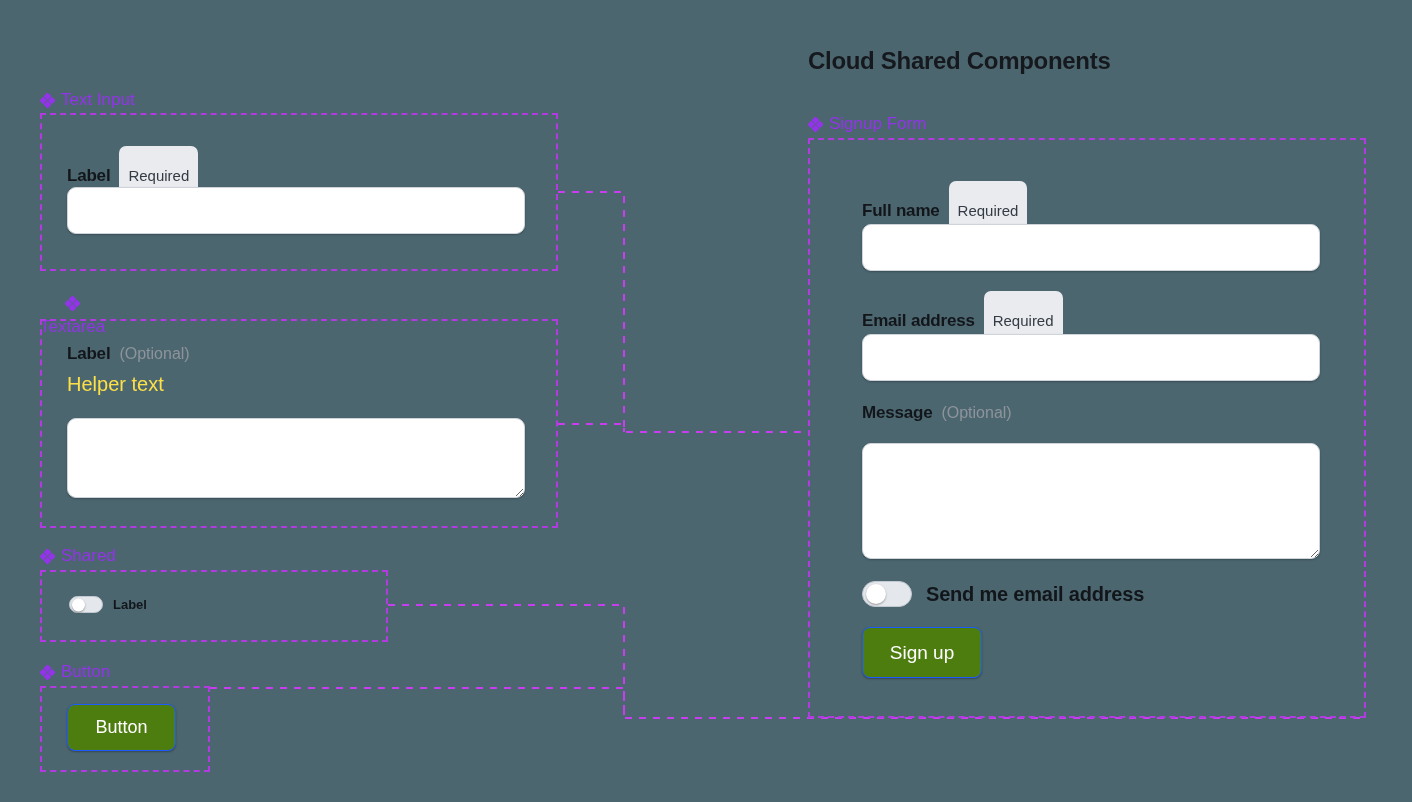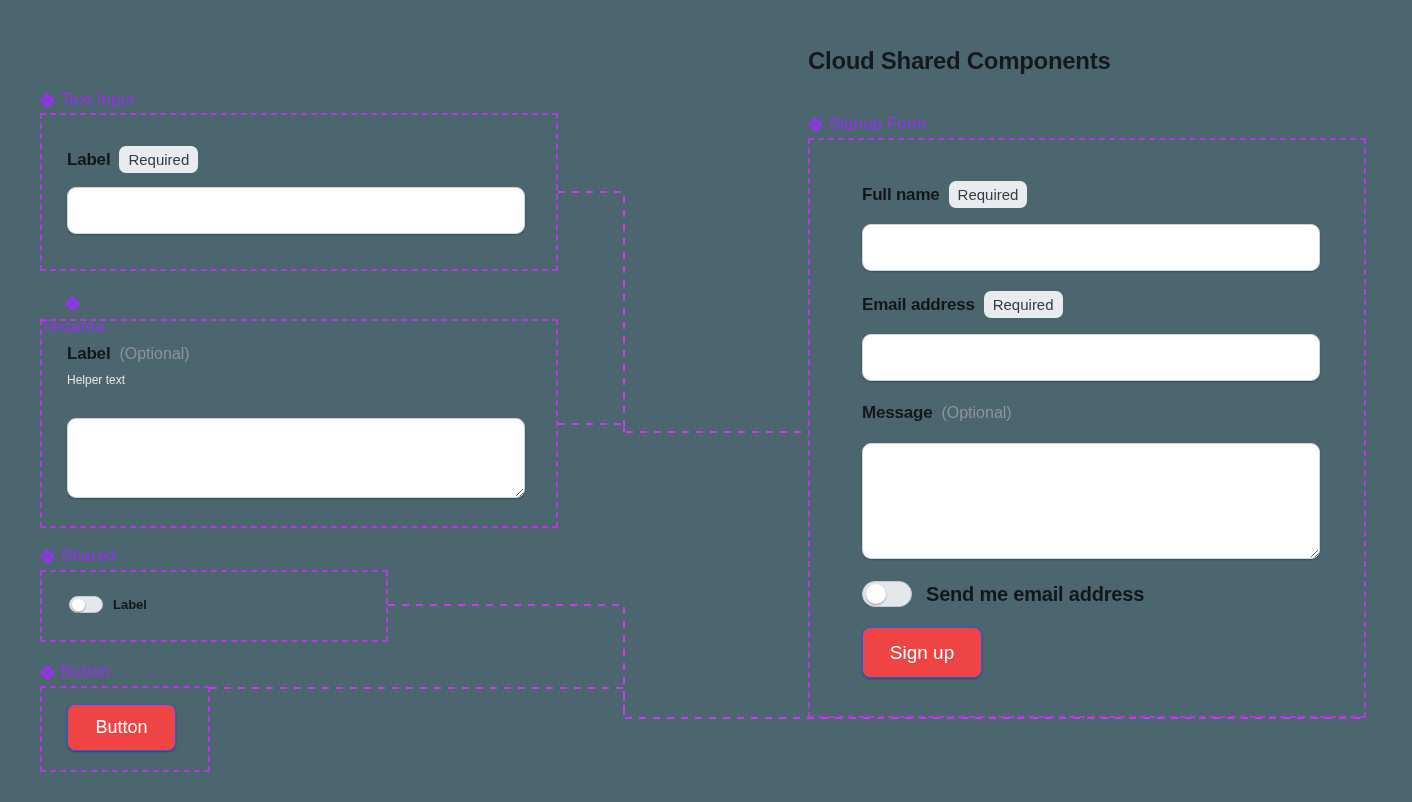--- a/index.html
+++ b/index.html
@@ -80,32 +80,32 @@
     font-weight: bold;
     color: #12161b;
     letter-spacing: -0.2px;
   }
   .badge {
     display: inline-block;
     background: #e9ebef;
     color: #353b44;
     font-size: 15px;
     line-height: 1;
-    padding: 6px 9px;
+    padding: 22px 9px;
     border-radius: 7px;
     white-space: nowrap;
   }
   .muted {
     font-size: 16px;
     color: #8d949c;
     font-weight: normal;
   }
   .helper {
-    font-size: 12px;
-    color: #e5e5e5;
+    font-size: 20px;
+    color: #fde047;
     margin-top: 9px;
   }
 
   .txt-input {
     display: block;
     box-sizing: border-box;
     background: #ffffff;
     border: 1px solid #cfd4da;
     border-radius: 9px;
     box-shadow: 0 1px 2px rgba(10,20,30,0.30);
@@ -173,21 +173,21 @@
   
   .btn {
     box-sizing: border-box;
     font-family: "Liberation Sans", sans-serif;
     border-radius: 8px;
     cursor: pointer;
     white-space: nowrap;
     border: 1px solid transparent;
   }
   .btn-primary {
-    background: #ef4444;
+    background: #4d7c0f;
     color: #ffffff;
     border-color: #1e5bff;
     box-shadow: 0 1px 2px rgba(5,12,25,0.35);
   }
   .btn-secondary {
     background: #f7f8fa;
     color: #262c34;
     border-color: #cfd4da;
     box-shadow: 0 1px 2px rgba(5,12,25,0.35);
   }

